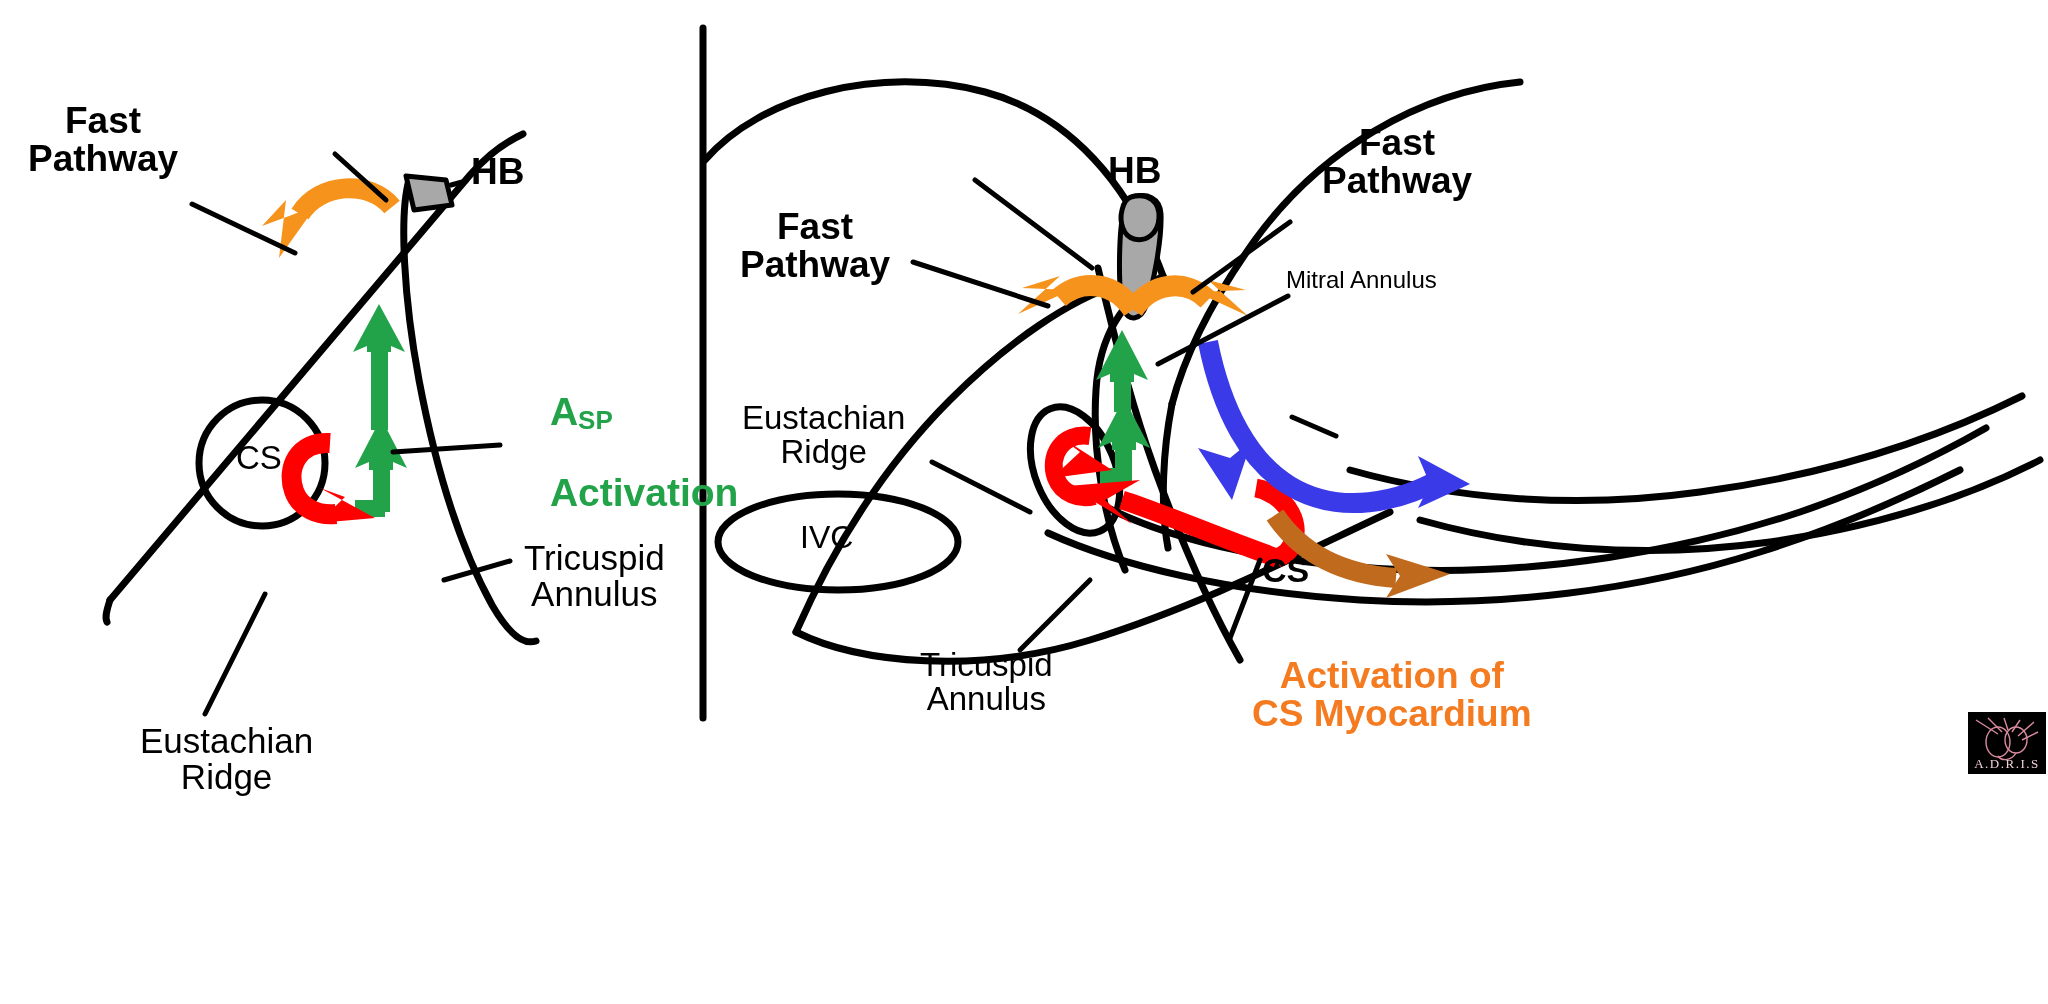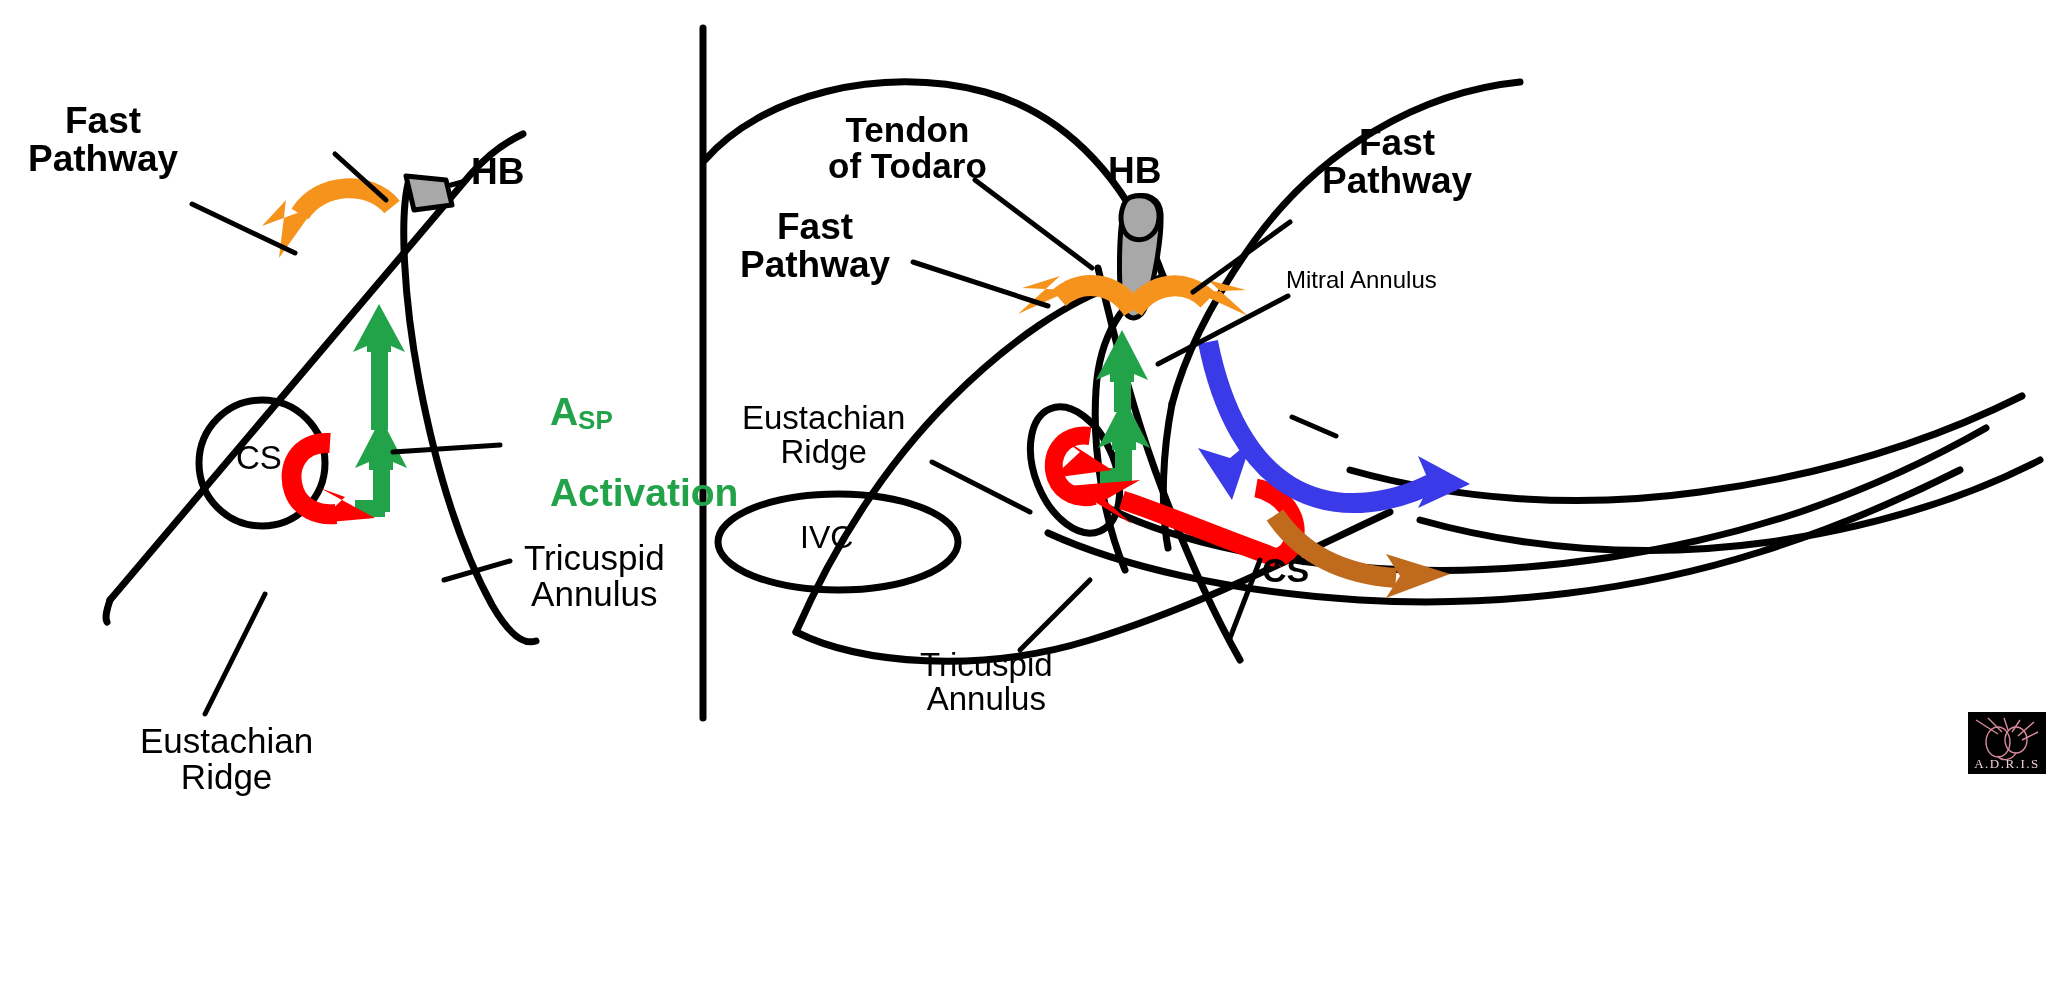--- a/index.html
+++ b/index.html
@@ -154,39 +154,39 @@
 
   <div class="lbl bold" style="left:508px;top:352px;font-size:39px;color:#22A34A;">
     <span>A</span><span style="font-size:26px;vertical-align:-4px;text-align:center;">SP</span><br>
     <span>Activation</span>
   </div>
 
   <div class="lbl ctr" style="left:140px;top:723px;font-size:35px;">Eustachian<br>Ridge</div>
 
   <div class="lbl ctr" style="left:524px;top:540px;font-size:35px;">Tricuspid<br>Annulus</div>
 
-  <div class="lbl bold ctr" style="left:828px;top:112px;font-size:35px;">Tendon<br>of Todaro</div>
 
   <div class="lbl bold ctr" style="left:740px;top:208px;font-size:37px;">Fast<br>Pathway</div>
 
   <div class="lbl bold" style="left:1108px;top:152px;font-size:37px;">HB</div>
 
   <div class="lbl bold ctr" style="left:1322px;top:124px;font-size:37px;">Fast<br>Pathway</div>
 
   <div class="lbl" style="left:1286px;top:268px;font-size:24px;">Mitral Annulus</div>
 
 
   <div class="lbl ctr" style="left:742px;top:401px;font-size:33px;">Eustachian<br>Ridge</div>
 
   <div class="lbl" style="left:800px;top:521px;font-size:32px;">IVC</div>
 
   <div class="lbl bold" style="left:1262px;top:553px;font-size:34px;">CS</div>
 
   <div class="lbl ctr" style="left:920px;top:648px;font-size:33px;">Tricuspid<br>Annulus</div>
 
+  <div class="lbl bold ctr" style="left:1252px;top:657px;font-size:37px;color:#F47B20;">Activation of<br>CS Myocardium</div>
 
   <div class="logo" style="left:1968px;top:712px;width:78px;height:62px;">
     <svg width="78" height="62" viewBox="0 0 78 62" style="position:absolute;left:0;top:0;">
       <g stroke="#d98b9e" stroke-width="1.4" fill="none">
         <path d="M8 8 L30 22 M20 6 L34 20 M36 6 L40 18 M52 8 L44 20 M66 10 L50 24 M70 20 L54 28"></path>
         <ellipse cx="30" cy="30" rx="12" ry="15"></ellipse>
         <ellipse cx="48" cy="28" rx="11" ry="13"></ellipse>
         <path d="M30 44 C 34 50, 44 48, 48 41"></path>
       </g>
     </svg>

